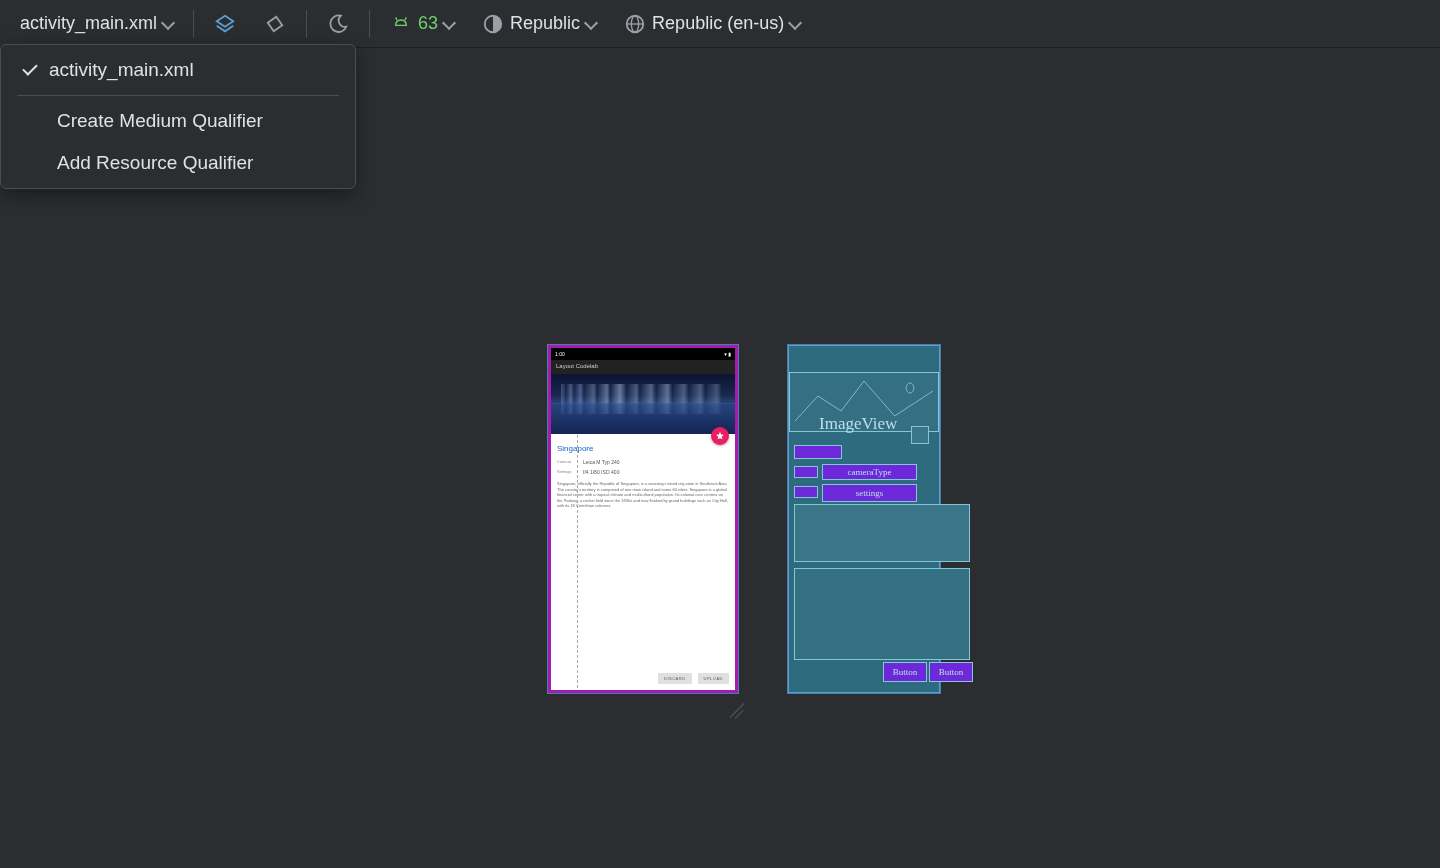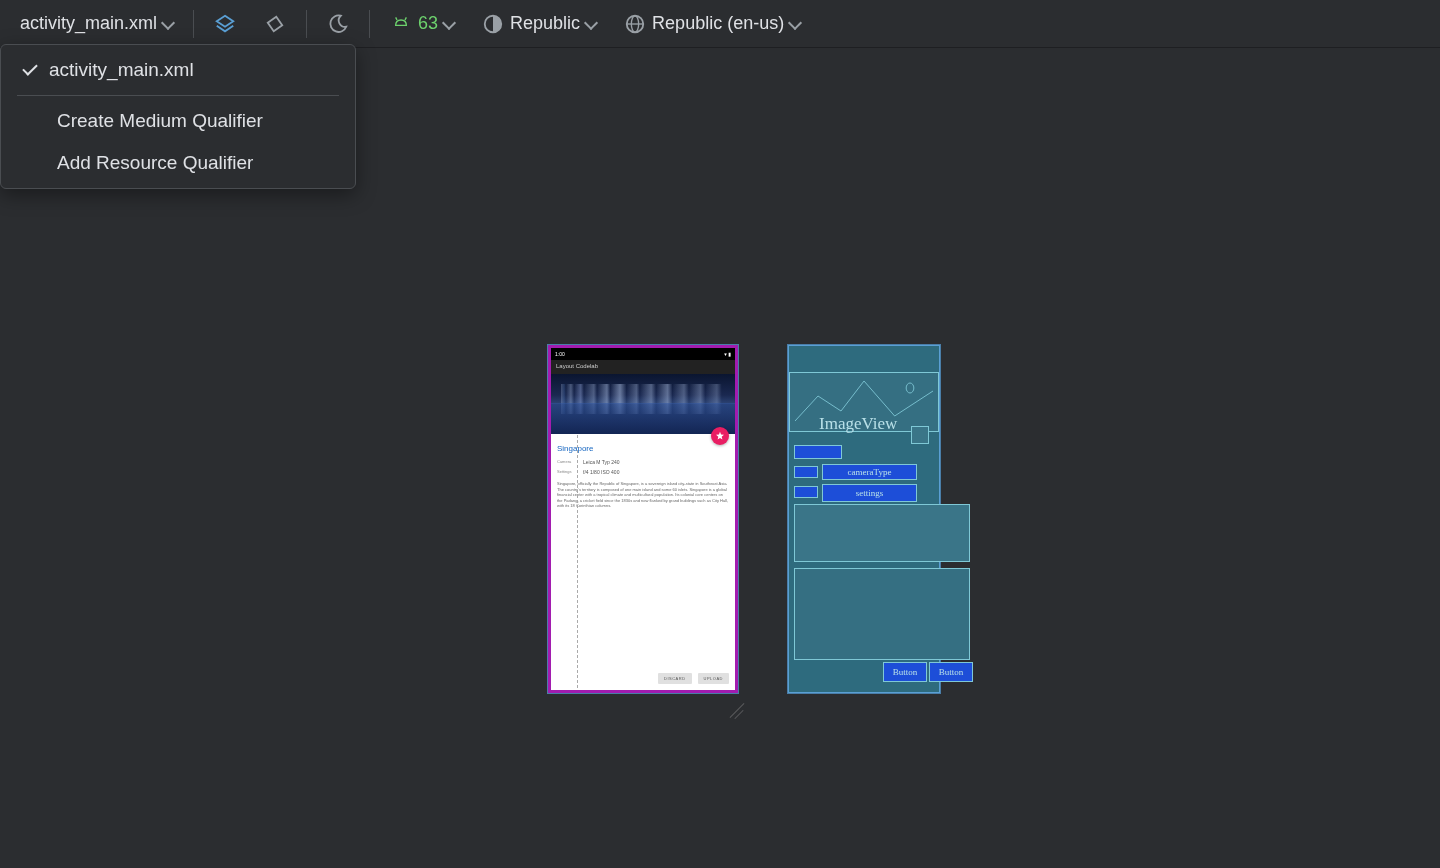--- a/index.html
+++ b/index.html
@@ -261,21 +261,21 @@
   .bp-fab {
     position: absolute;
     right: 10px; top: 80px;
     width: 18px; height: 18px;
     border: 1px solid #7fc8d6;
     background: #3a7588;
   }
   .bp-small-box {
     position: absolute;
     border: 1px solid #7fc8d6;
-    background: #1d4ed8;
+    background: #6d28d9;
     color: #b8e0e8;
     font-size: 9px;
     display: flex;
     align-items: center;
     justify-content: center;
   }
   .bp-title { left: 5px; top: 99px; width: 48px; height: 14px; }
   .bp-tl1 { left: 5px; top: 120px; width: 24px; height: 12px; }
   .bp-tv1 { left: 33px; top: 118px; width: 95px; height: 16px; }
   .bp-tl2 { left: 5px; top: 140px; width: 24px; height: 12px; }

